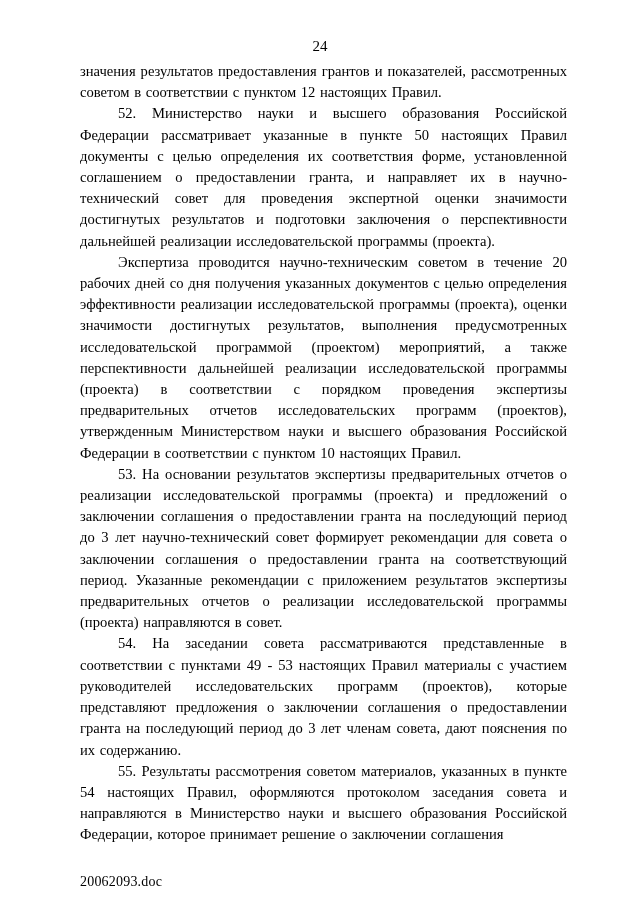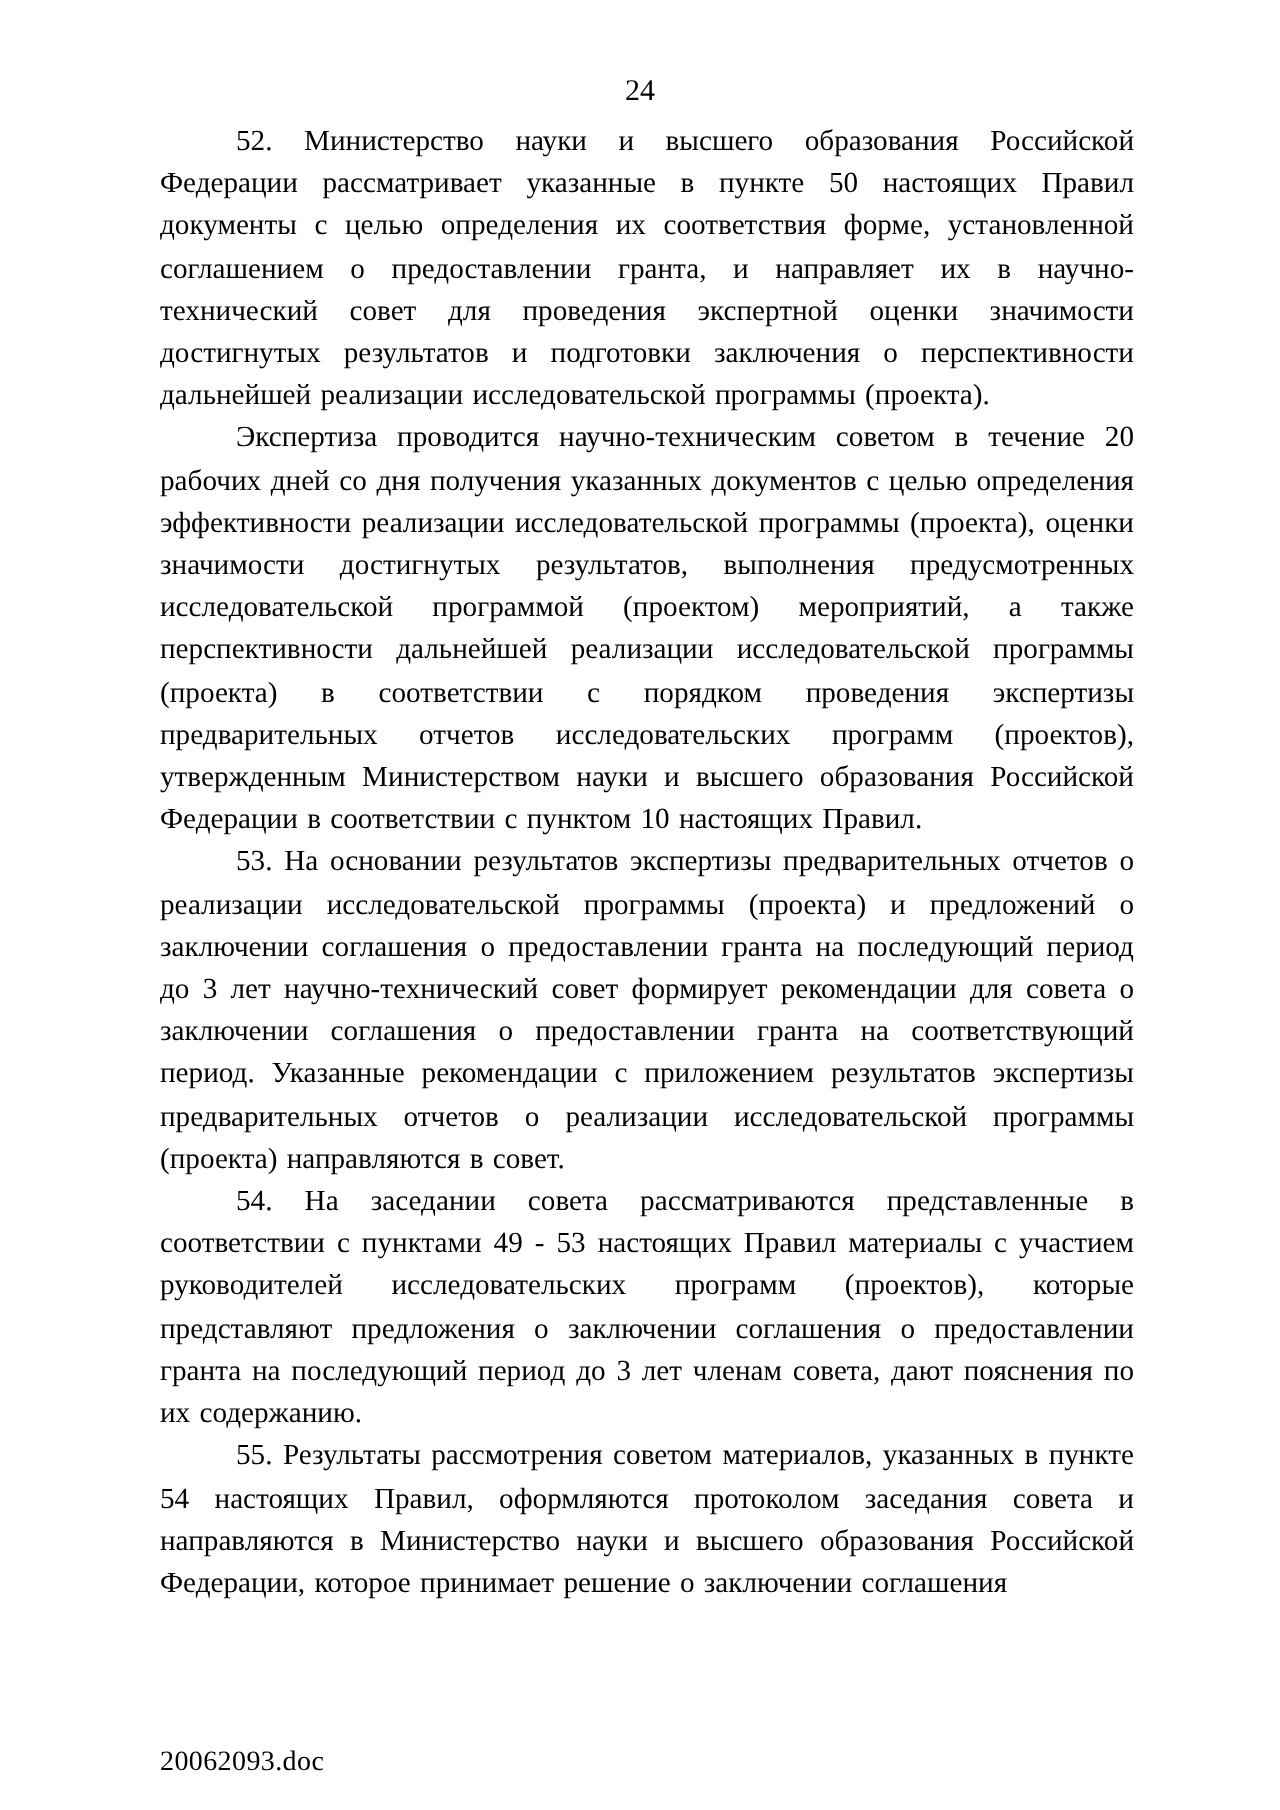--- a/index.html
+++ b/index.html
@@ -51,20 +51,21 @@
   }
 </style>
 </head>
 <body>
 
 <div class="page">
 
   <div class="page-number">24</div>
 
   <div class="content">
+    <p class="no-indent">значения результатов предоставления грантов и показателей, рассмотренных советом в соответствии с пунктом 12 настоящих Правил.</p>
     <p>52. Министерство науки и высшего образования Российской Федерации рассматривает указанные в пункте 50 настоящих Правил документы с целью определения их соответствия форме, установленной соглашением о предоставлении гранта, и направляет их в научно-технический совет для проведения экспертной оценки значимости достигнутых результатов и подготовки заключения о перспективности дальнейшей реализации исследовательской программы (проекта).</p>
     <p>Экспертиза проводится научно-техническим советом в течение 20 рабочих дней со дня получения указанных документов с целью определения эффективности реализации исследовательской программы (проекта), оценки значимости достигнутых результатов, выполнения предусмотренных исследовательской программой (проектом) мероприятий, а также перспективности дальнейшей реализации исследовательской программы (проекта) в соответствии с порядком проведения экспертизы предварительных отчетов исследовательских программ (проектов), утвержденным Министерством науки и высшего образования Российской Федерации в соответствии с пунктом 10 настоящих Правил.</p>
     <p>53. На основании результатов экспертизы предварительных отчетов о реализации исследовательской программы (проекта) и предложений о заключении соглашения о предоставлении гранта на последующий период до 3 лет научно-технический совет формирует рекомендации для совета о заключении соглашения о предоставлении гранта на соответствующий период. Указанные рекомендации с приложением результатов экспертизы предварительных отчетов о реализации исследовательской программы (проекта) направляются в совет.</p>
     <p>54. На заседании совета рассматриваются представленные в соответствии с пунктами 49 - 53 настоящих Правил материалы с участием руководителей исследовательских программ (проектов), которые представляют предложения о заключении соглашения о предоставлении гранта на последующий период до 3 лет членам совета, дают пояснения по их содержанию.</p>
     <p>55. Результаты рассмотрения советом материалов, указанных в пункте 54 настоящих Правил, оформляются протоколом заседания совета и направляются в Министерство науки и высшего образования Российской Федерации, которое принимает решение о заключении соглашения</p>
   </div>
 
   <div class="doc-footer">20062093.doc</div>
 
 </div>

